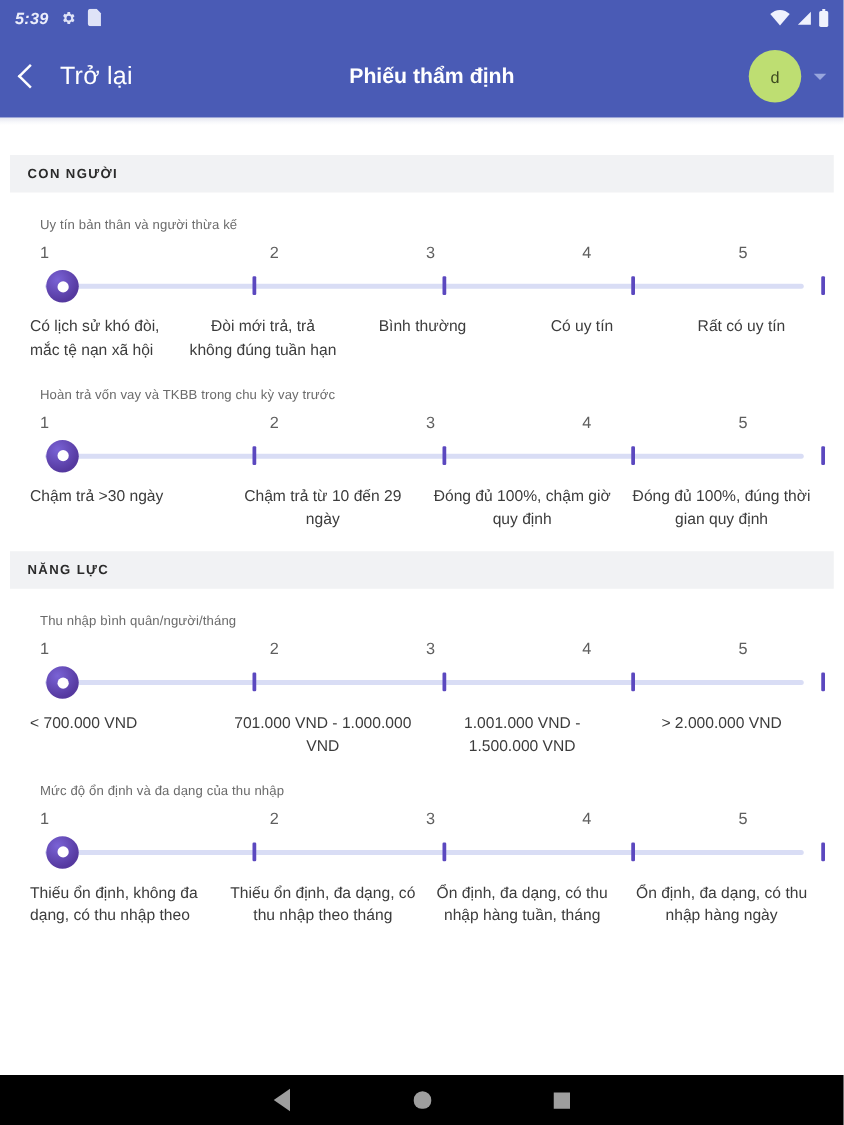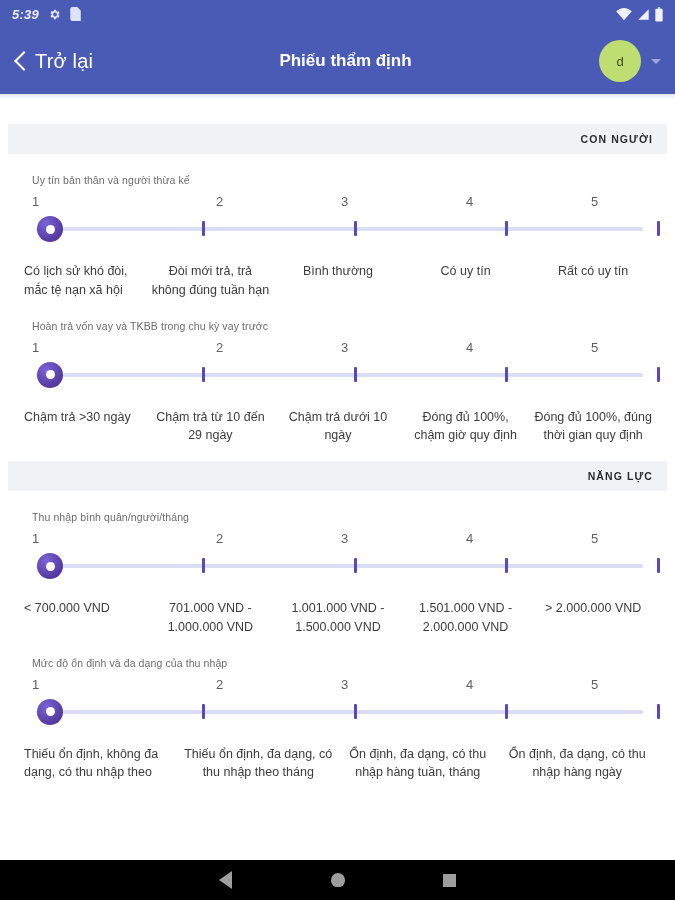--- a/index.html
+++ b/index.html
@@ -19,21 +19,21 @@
   .sb-time { font-size:13px; font-weight:600; letter-spacing:.2px; color:#eceefb;font-style:italic; }
   .sb-left { display:flex; align-items:center; gap:9px; }
   .sb-right { margin-left:auto; display:flex; align-items:center; gap:5px; }
   .ico { display:inline-flex; align-items:center; justify-content:center; }
 
   
   .appbar {
     height:66px; background:#4a5bb5; display:flex; align-items:center;
     padding:0 14px; position:relative;
   }
-  .back-btn { display:flex; align-items:center; gap:4px; cursor:pointer; }
+  .back-btn { display:flex; align-items:center; gap:17px; cursor:pointer; }
   .back-chev { width:14px; height:14px; border-left:2.6px solid #fff;
                border-bottom:2.6px solid #fff; transform:rotate(45deg); margin-left:3px; }
   .back-label { color:#ffffff; font-size:20px; letter-spacing:.2px; }
   .appbar-title {
     position:absolute; left:16px; right:0; text-align:center;
     color:#ffffff; font-size:17px; font-weight:700; pointer-events:none;
   }
   .appbar-right { margin-left:auto; display:flex; align-items:center; gap:10px; z-index:2; }
   .avatar {
     width:42px; height:42px; border-radius:50%; background:#bede72;
@@ -44,21 +44,21 @@
     width:0;height:0;border-left:5px solid transparent;border-right:5px solid transparent;
     border-top:5px solid #98a6dd; cursor:pointer;
   }
   .appbar-shadow { height:6px; background:linear-gradient(#e3e5ef,#f7f8fb 60%,#ffffff); }
 
   
   .content { height:806px; overflow:hidden; background:#ffffff; padding-top:8px; }
 
   .section-head {
     background:#f1f2f4; margin:16px 8px 0 8px; padding:9px 14px;
-    font-size:10.5px; font-weight:700; letter-spacing:1.1px; color:#2b2b2b;text-align:right;
+    font-size:10.5px; font-weight:700; letter-spacing:1.1px; color:#2b2b2b;
   }
 
   .q-block { padding:20px 18px 0 18px; }
   .q-label { font-size:10.5px; color:#6b6b6b; margin-bottom:4px; letter-spacing:.1px;padding-left:14px; }
 
   .slider-wrap { position:relative; padding-top:4px; }
   .tick-nums { display:flex; position:relative; height:18px; }
   .tick-num {
     flex:1; text-align:center; font-size:13px; color:#5e5e5e;
   }
@@ -76,21 +76,21 @@
   }
   .thumb {
     position:absolute; top:2px; width:26px; height:26px; border-radius:50%;
     background:radial-gradient(circle at 35% 30%, #7a63d6, #55399f 70%);
     display:flex; align-items:center; justify-content:center; cursor:pointer;
   }
   .thumb::after {
     content:""; width:9px; height:9px; border-radius:50%; background:#ffffff;
   }
 
-  .opt-row { display:flex; margin-top:18px; }
+  .opt-row { display:flex; margin-top:8px; }
   .opt {
     flex:1; text-align:center; font-size:12.5px; color:#3c3c3c;
     line-height:1.5; padding:0 5px;
   }
   .opt:first-child { text-align:left; padding-left:6px; }
 
   
   .navbar {
     position:absolute; left:0; bottom:0; width:675px; height:40px;
     background:#000000; display:flex; align-items:center; justify-content:center; gap:0;
@@ -201,21 +201,20 @@
             <div class="track"></div>
             <div class="tick-mark" style="left: 183.75px;"></div>
             <div class="tick-mark" style="left: 335.5px;"></div>
             <div class="tick-mark" style="left: 487.25px;"></div>
             <div class="tick-mark" style="left: 639px;"></div>
             <div class="thumb" style="left: 19px;"></div>
           </div>
           <div class="opt-row">
             <div class="opt">Chậm trả &gt;30 ngày</div>
             <div class="opt">Chậm trả từ 10 đến 29 ngày</div>
-            <div class="opt">Chậm trả dưới 10 ngày</div>
             <div class="opt">Đóng đủ 100%, chậm giờ quy định</div>
             <div class="opt">Đóng đủ 100%, đúng thời gian quy định</div>
           </div>
         </div>
       </div>
       <div class="section-head">NĂNG LỰC</div>
       <div class="q-block">
         <div class="q-label">Thu nhập bình quân/người/tháng</div>
         <div class="slider-wrap">
           <div class="tick-nums">
@@ -230,21 +229,20 @@
             <div class="tick-mark" style="left: 183.75px;"></div>
             <div class="tick-mark" style="left: 335.5px;"></div>
             <div class="tick-mark" style="left: 487.25px;"></div>
             <div class="tick-mark" style="left: 639px;"></div>
             <div class="thumb" style="left: 19px;"></div>
           </div>
           <div class="opt-row">
             <div class="opt">&lt; 700.000 VND</div>
             <div class="opt">701.000 VND - 1.000.000 VND</div>
             <div class="opt">1.001.000 VND - 1.500.000 VND</div>
-            <div class="opt">1.501.000 VND - 2.000.000 VND</div>
             <div class="opt">&gt; 2.000.000 VND</div>
           </div>
         </div>
       </div>
       <div class="q-block">
         <div class="q-label">Mức độ ổn định và đa dạng của thu nhập</div>
         <div class="slider-wrap">
           <div class="tick-nums">
             <div class="tick-num">1</div>
             <div class="tick-num">2</div>

